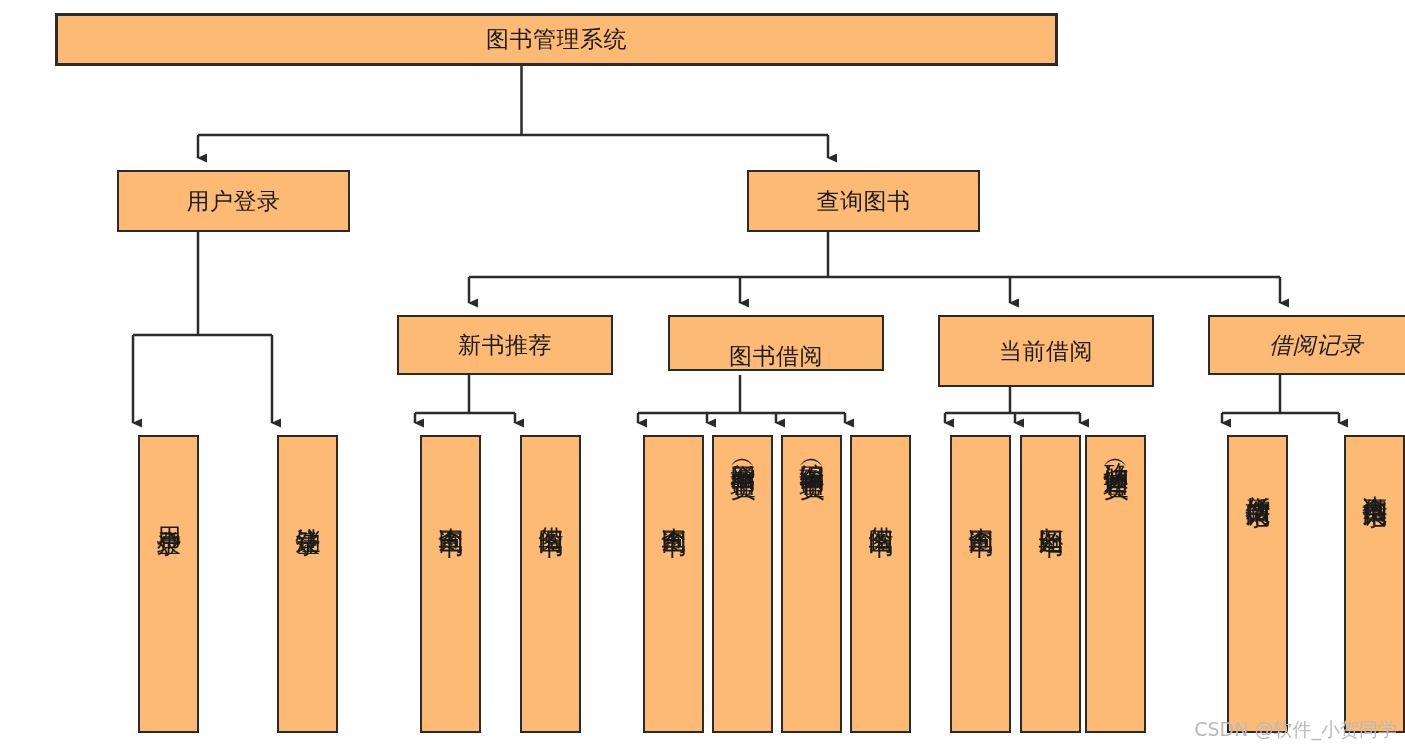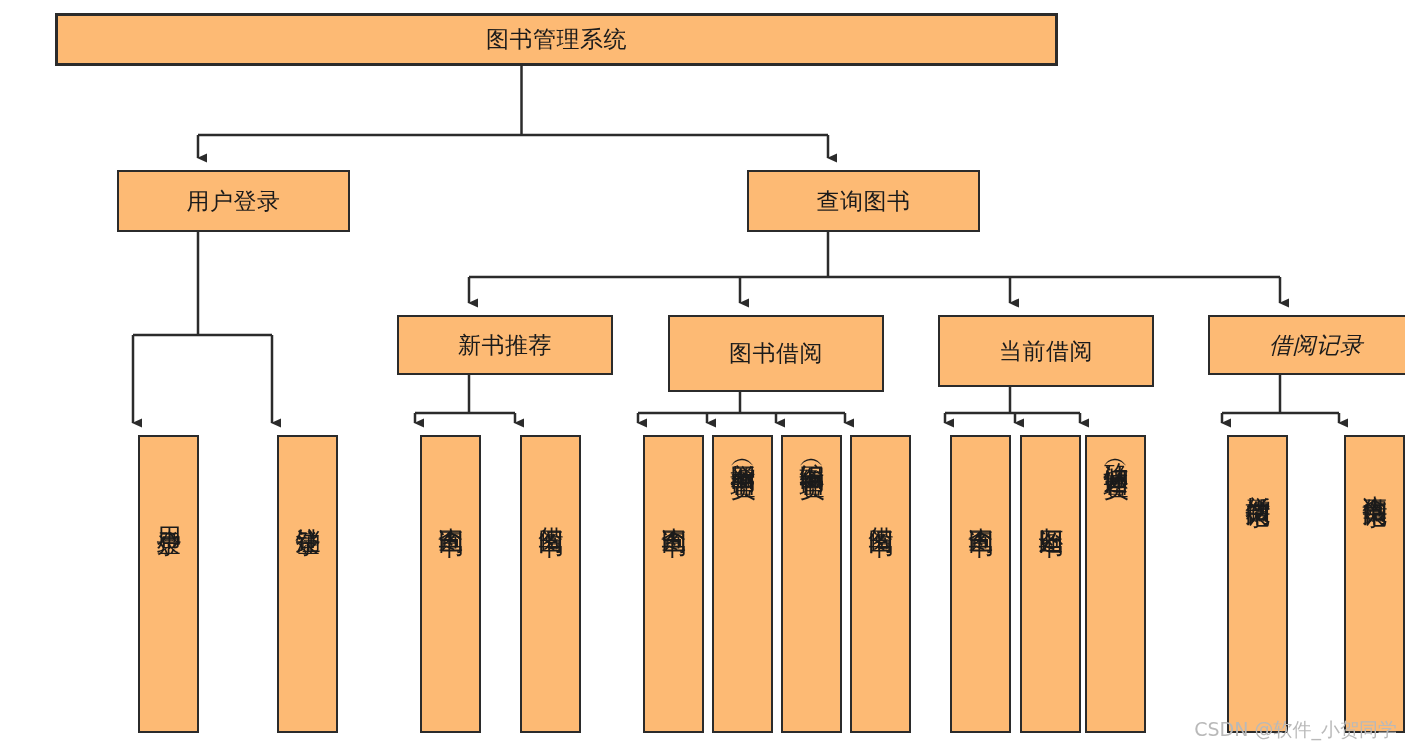--- a/index.html
+++ b/index.html
@@ -148,21 +148,21 @@
   <div class="node" style="left:82px; top:170px; width:233px; height:62px;">
     <span class="node-label">用户登录</span>
   </div>
   <div class="node" style="left:712px; top:170px; width:233px; height:62px;">
     <span class="node-label">查询图书</span>
   </div>
 
   <div class="node" style="left:362px; top:315px; width:216px; height:60px;">
     <span class="node-label">新书推荐</span>
   </div>
-  <div class="node" style="left:633px; top:315px; width:216px; height:77px;">
+  <div class="node" style="left:633px; top:315px; width:216px; height:56px;align-items:flex-end;">
     <span class="node-label">图书借阅</span>
   </div>
   <div class="node" style="left:903px; top:315px; width:216px; height:72px;">
     <span class="node-label">当前借阅</span>
   </div>
   <div class="node" style="left:1173px; top:315px; width:216px; height:60px;font-style:italic;">
     <span class="node-label">借阅记录</span>
   </div>
 
   <div class="node vertical short-pad" style="left:103px; top:435px; width:61px; height:298px;">

